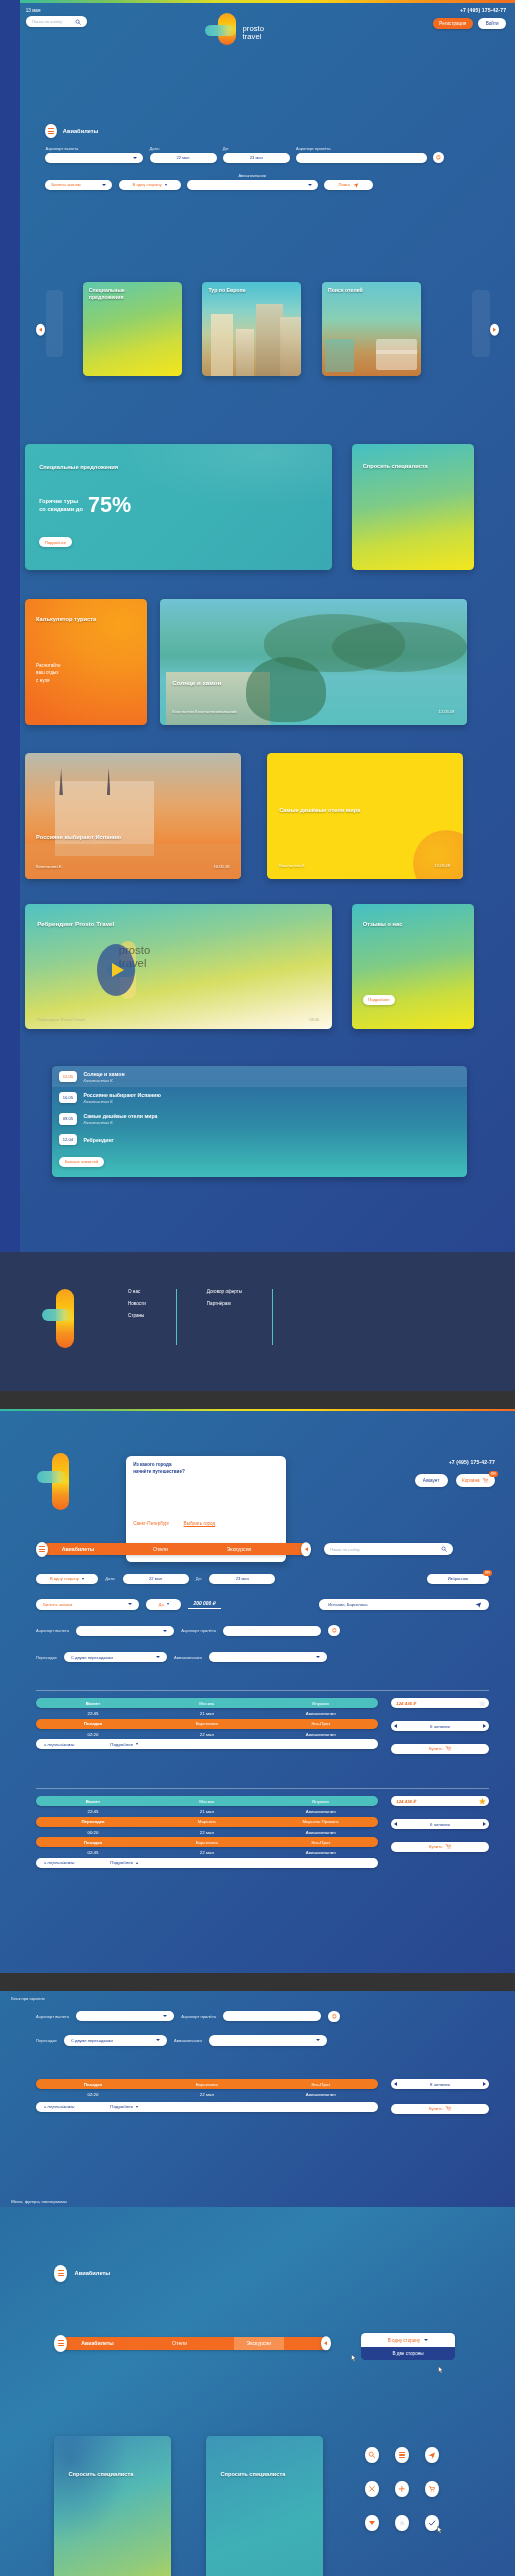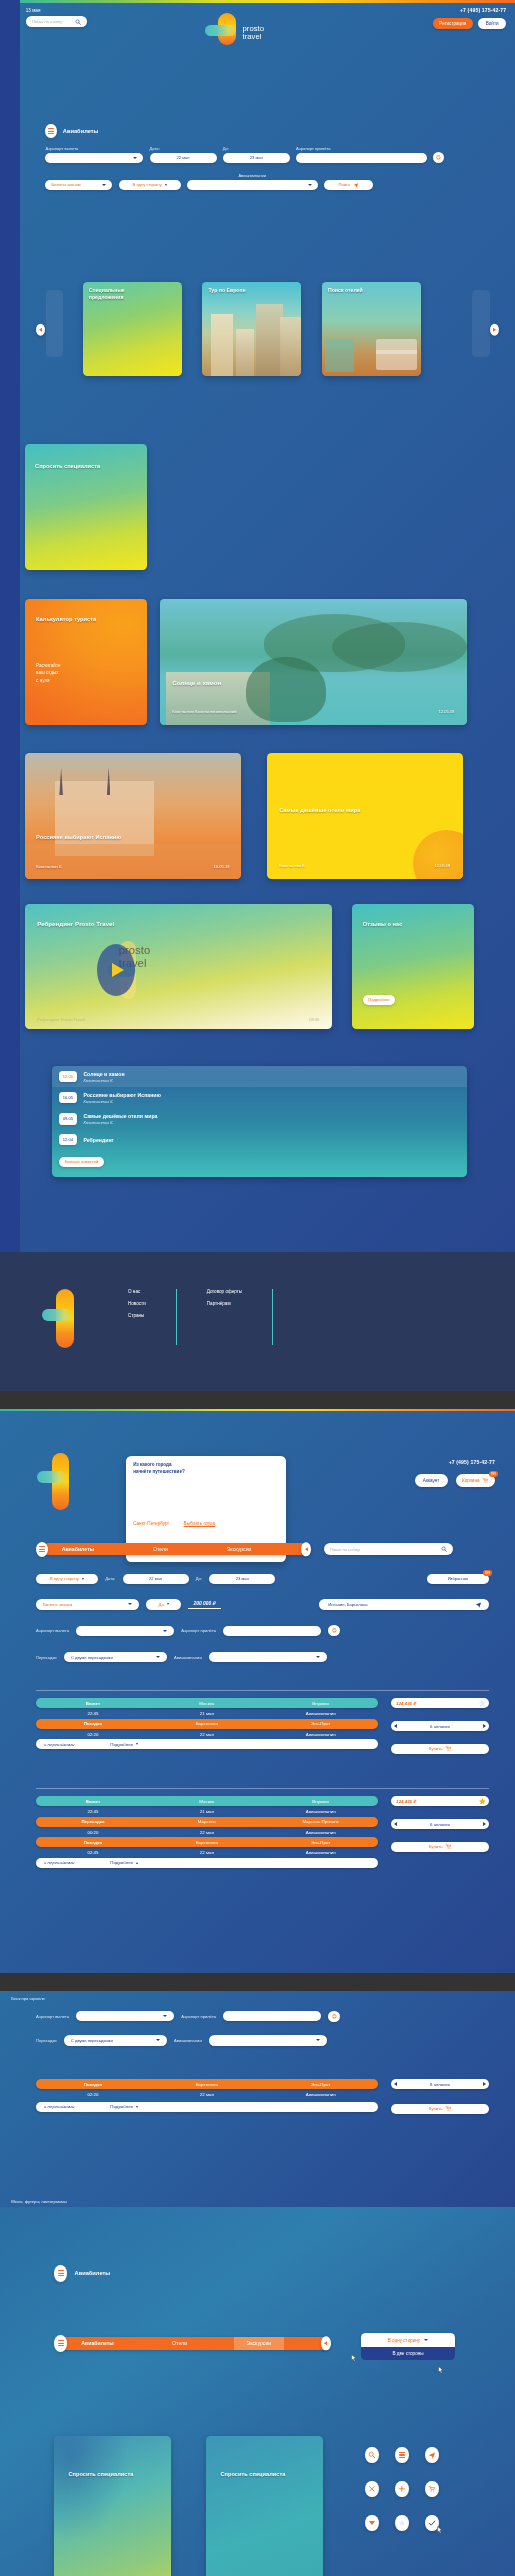--- a/index.html
+++ b/index.html
@@ -301,20 +301,32 @@
              linear-gradient(180deg,#8ecfd9 0%,#9ad3b8 40%,#c98f53 75%,#b9733a 100%);"></div>
         <div style="position:absolute;right:4.1px;bottom:6.2px;width:41px;height:31px;background:rgba(255,255,255,.45);border-radius:2.1px;"></div>
         <div style="position:absolute;right:4.1px;bottom:21.6px;width:41px;height:4.1px;background:rgba(255,255,255,.35);"></div>
         <div style="position:absolute;left:3.1px;bottom:4.1px;width:29px;height:33px;background:rgba(80,200,200,.45);"></div>
         <div class="cap">Поиск отелей</div>
       </div>
     </div>
   </div>
 
   <div style="position:absolute; left:19.6px; top:444px; width:496px; display:flex; gap:20.6px; padding-left:5.2px;">
+    <div class="card teal" style="width:307px; height:126px;">
+      <div style="position:absolute; inset:0; background:radial-gradient(70% 60% at 78% 8%,rgba(255,255,255,.10),rgba(255,255,255,0) 70%);"></div>
+      <h3 style="position:absolute; left:14.4px; top:19.6px;">Специальные предложения</h3>
+      <div style="position:absolute; left:14.4px; top:50px; display:flex; align-items:center; gap:5.2px;">
+        <div style="color:#fff; font-weight:bold; font-size:5.7px; line-height:1.45;">
+          <div>Горячие туры</div>
+          <div>со скидками до</div>
+        </div>
+        <div style="color:#fff; font-weight:bold; font-size:21.6px; line-height:1;">75%</div>
+      </div>
+      <span class="pill-more" style="position:absolute; left:14.4px; top:93px;">Подробнее</span>
+    </div>
     <div class="card teal-yellow" style="width:122px; height:126px;">
       <h3 style="position:absolute; left:10.3px; top:18.5px; width:77px;">Спросить специалиста</h3>
     </div>
   </div>
 
   <div style="position:absolute; left:19.6px; top:599px; width:496px; display:flex; gap:13px; padding-left:5.2px;">
     <div class="card orange-card" style="width:122px; height:126px;">
       <h3 style="position:absolute; left:11.3px; top:16.5px; width:88px;">Калькулятор туриста</h3>
       <div style="position:absolute; left:11.3px; top:63px; color:#fff; font-size:4.6px; line-height:1.6;">
         <div>Расчитайте</div>

